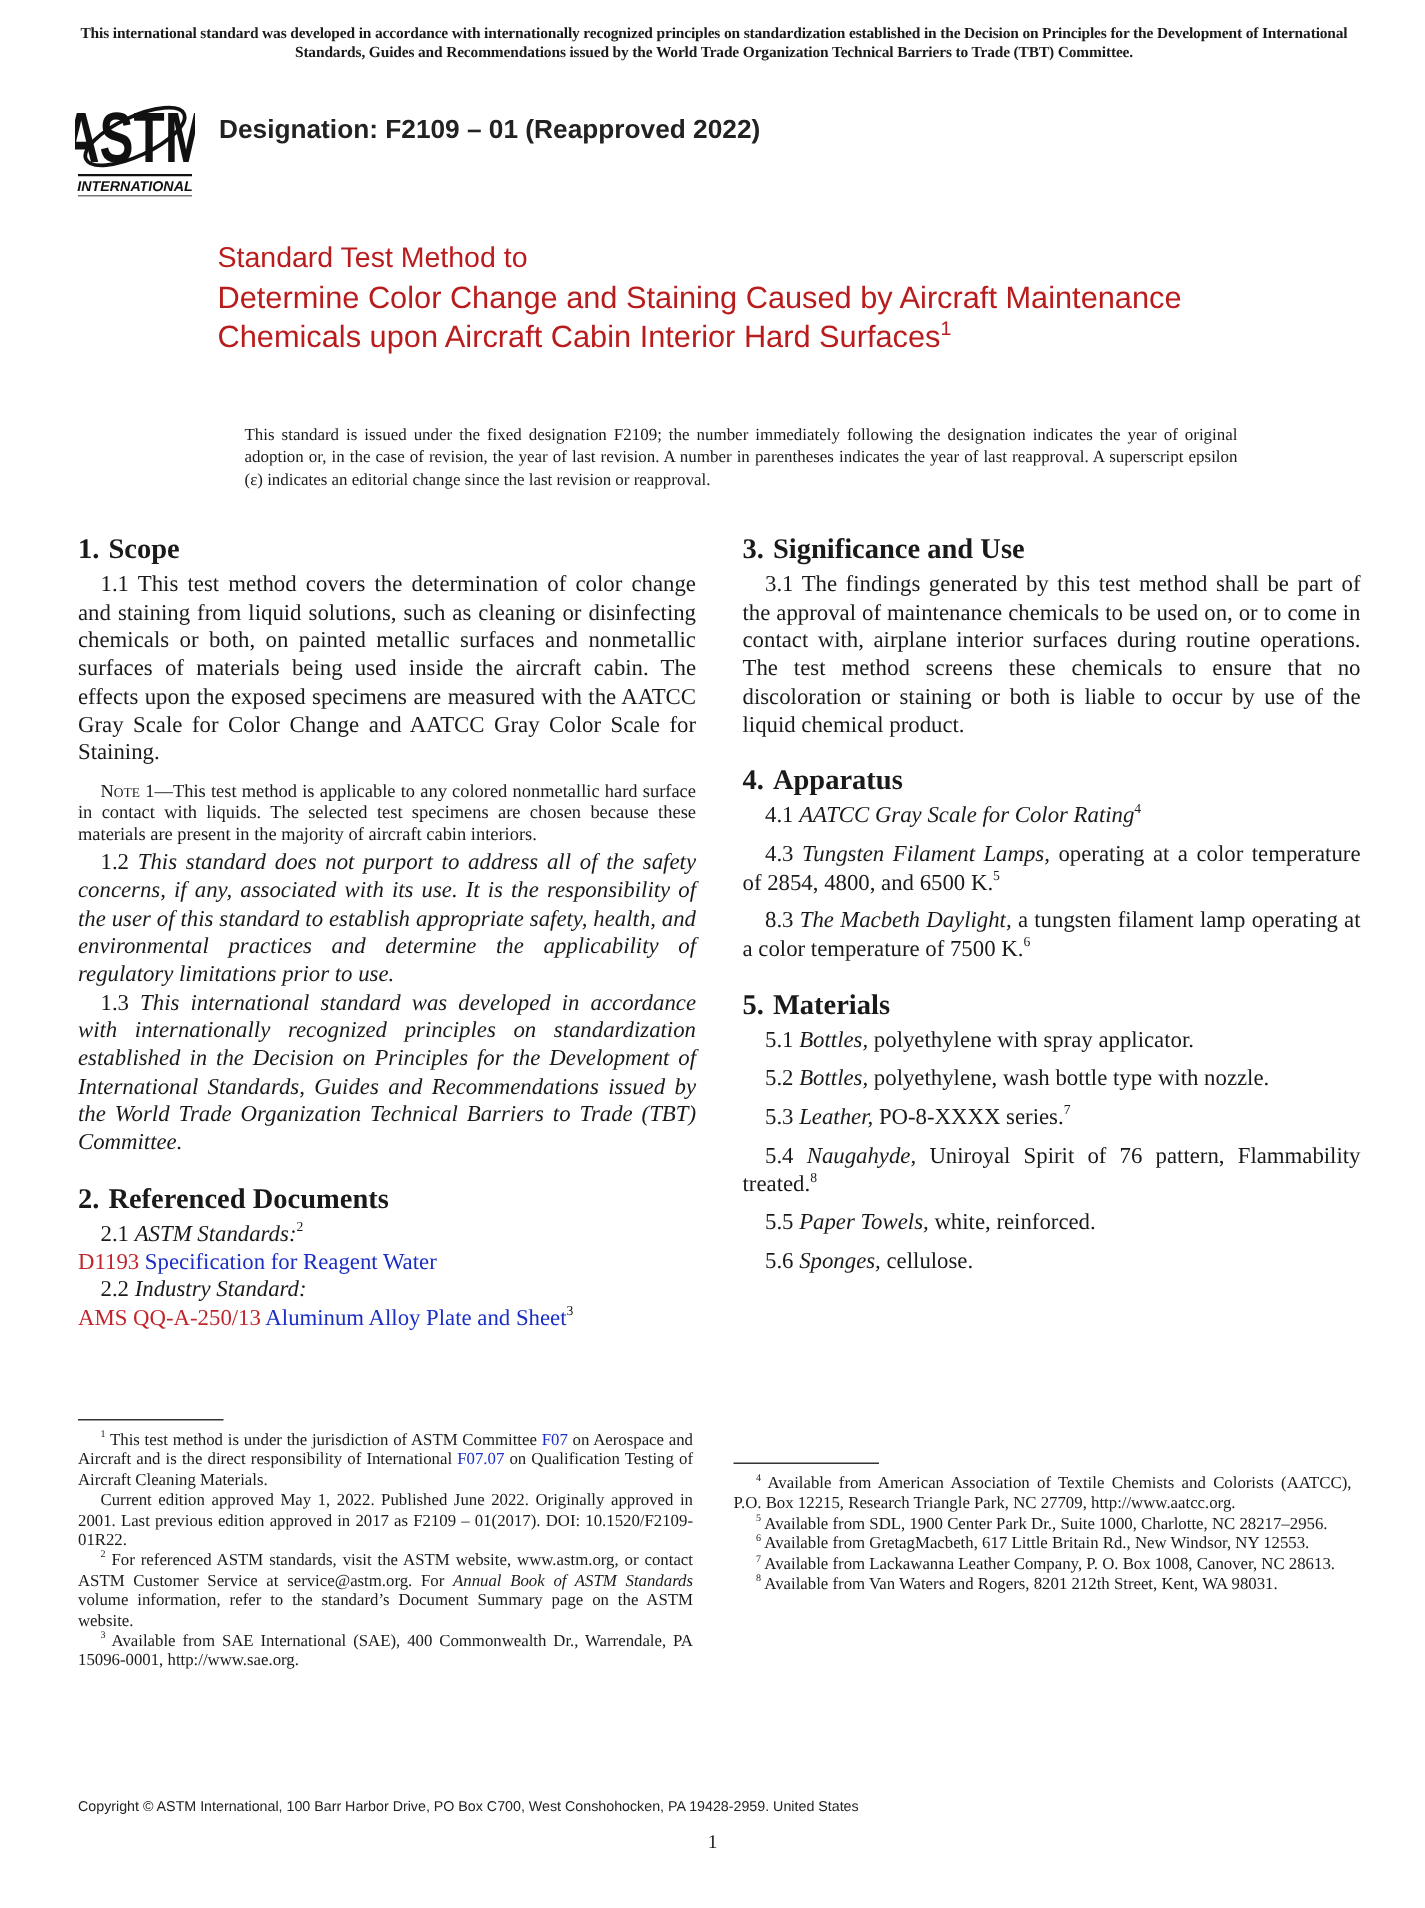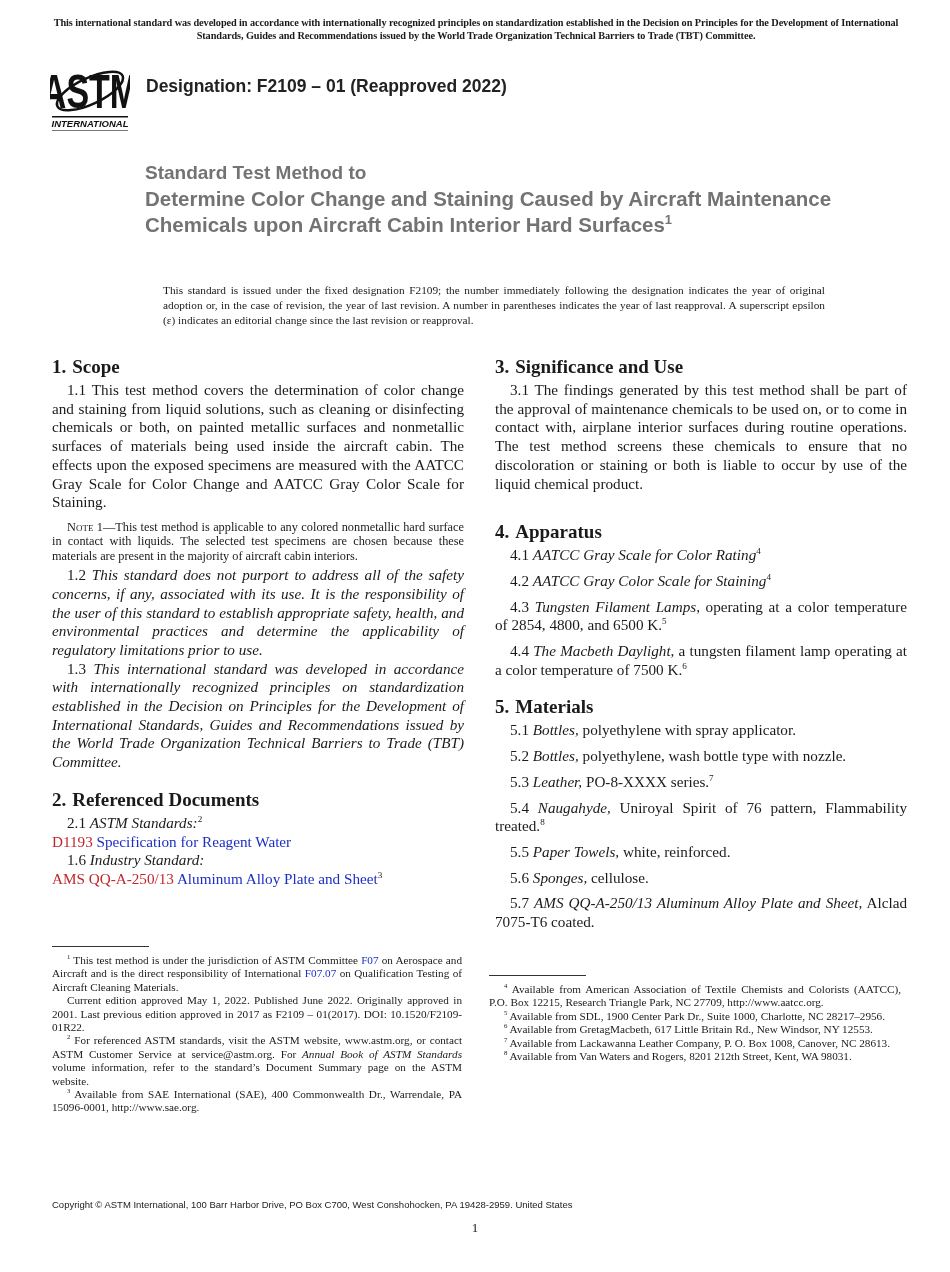--- a/index.html
+++ b/index.html
@@ -5,21 +5,21 @@
   html, body { margin:0; padding:0; background:#ffffff; }
   body { width:950px; height:1272px; position:relative; overflow:hidden; color:#1a1a1a;
          font-family:"Liberation Serif","DejaVu Serif",serif; }
   .notice { position:absolute; left:52px; top:16px; width:848px; text-align:center;
             font-family:"Liberation Serif",serif; font-weight:bold; font-size:10.3px; line-height:13px;
             letter-spacing:-0.1px; }
   .logo { position:absolute; left:50px; top:56px; width:80px; height:78px; }
   .designation { position:absolute; left:146px; top:76px; font-family:"Liberation Sans",sans-serif;
                  font-weight:bold; font-size:17.5px; color:#222; }
   .title { position:absolute; left:145px; top:160px; width:700px; font-family:"Liberation Sans",sans-serif;
-           font-weight:bold; font-size:20.5px; line-height:26px; color:#737373; }
+           font-weight:normal; font-size:20.5px; line-height:26px; color:#b91c1c; }
   .title .t1 { font-size:19px; display:block; }
   .title sup { font-size:13px; }
   .preamble { position:absolute; left:163px; top:283px; width:662px; font-size:11.3px; line-height:15px;
               text-align:justify; }
   .col { position:absolute; top:358px; width:412px; font-size:15.2px; line-height:18.7px; }
   .col.left { left:52px; }
   .col.right { left:495px; }
   h2 { font-size:19px; font-weight:bold; margin:0 0 5px 0; line-height:18px; }
   h2 .num { margin-right:6px; }
   p { margin:0; text-align:justify; text-indent:15px; }
@@ -68,50 +68,48 @@
 <div class="col left">
   <h2><span class="num">1.</span><span>Scope</span></h2>
   <p>1.1 This test method covers the determination of color change and staining from liquid solutions, such as cleaning or disinfecting chemicals or both, on painted metallic surfaces and nonmetallic surfaces of materials being used inside the aircraft cabin. The effects upon the exposed specimens are measured with the AATCC Gray Scale for Color Change and AATCC Gray Color Scale for Staining.</p>
   <p class="note"><span class="sc">Note</span><span> 1—This test method is applicable to any colored nonmetallic hard surface in contact with liquids. The selected test specimens are chosen because these materials are present in the majority of aircraft cabin interiors.</span></p>
   <p><span>1.2 </span><i>This standard does not purport to address all of the safety concerns, if any, associated with its use. It is the responsibility of the user of this standard to establish appropriate safety, health, and environmental practices and determine the applicability of regulatory limitations prior to use.</i></p>
   <p><span>1.3 </span><i>This international standard was developed in accordance with internationally recognized principles on standardization established in the Decision on Principles for the Development of International Standards, Guides and Recommendations issued by the World Trade Organization Technical Barriers to Trade (TBT) Committee.</i></p>
 
   <h2 style="margin-top:19px"><span class="num">2.</span><span>Referenced Documents</span></h2>
   <p class="sub"><span>2.1 </span><i>ASTM Standards:</i><sup>2</sup></p>
   <p class="line"><span class="ref-red">D1193</span> <span class="ref-blue">Specification for Reagent Water</span></p>
-  <p class="sub"><span>1.6 </span><i>Industry Standard:</i></p>
+  <p class="sub"><span>2.2 </span><i>Industry Standard:</i></p>
   <p class="line"><span class="ref-red">AMS QQ-A-250/13</span> <span class="ref-blue">Aluminum Alloy Plate and Sheet</span><sup>3</sup></p>
 </div>
 
 <div class="fn-left footnotes">
   <div class="fn-rule"></div>
   <p><sup>1</sup><span> This test method is under the jurisdiction of ASTM Committee </span><span class="ref-blue">F07</span><span> on Aerospace and Aircraft and is the direct responsibility of International </span><span class="ref-blue">F07.07</span><span> on Qualification Testing of Aircraft Cleaning Materials.</span></p>
   <p>Current edition approved May 1, 2022. Published June 2022. Originally approved in 2001. Last previous edition approved in 2017 as F2109 – 01(2017). DOI: 10.1520/F2109-01R22.</p>
   <p><sup>2</sup><span> For referenced ASTM standards, visit the ASTM website, www.astm.org, or contact ASTM Customer Service at service@astm.org. For </span><i>Annual Book of ASTM Standards</i><span> volume information, refer to the standard’s Document Summary page on the ASTM website.</span></p>
   <p><sup>3</sup><span> Available from SAE International (SAE), 400 Commonwealth Dr., Warrendale, PA 15096-0001, http://www.sae.org.</span></p>
 </div>
 
 <div class="col right">
   <h2><span class="num">3.</span><span>Significance and Use</span></h2>
   <p>3.1  The findings generated by this test method shall be part of the approval of maintenance chemicals to be used on, or to come in contact with, airplane interior surfaces during routine operations. The test method screens these chemicals to ensure that no discoloration or staining or both is liable to occur by use of the liquid chemical product.</p>
 
-  <h2 style="margin-top:30px"><span class="num">4.</span><span>Apparatus</span></h2>
+  <h2 style="margin-top:19px"><span class="num">4.</span><span>Apparatus</span></h2>
   <p><span>4.1 </span><i>AATCC Gray Scale for Color Rating</i><span></span><sup>4</sup></p>
-  <p class="gap"><span>4.2 </span><i>AATCC Gray Color Scale for Staining</i><span></span><sup>4</sup></p>
   <p class="gap"><span>4.3 </span><i>Tungsten Filament Lamps,</i><span> operating at a color temperature of 2854, 4800, and 6500 K.</span><sup>5</sup></p>
-  <p class="gap"><span>4.4 </span><i>The Macbeth Daylight,</i><span> a tungsten filament lamp operating at a color temperature of 7500 K.</span><sup>6</sup></p>
+  <p class="gap"><span>8.3 </span><i>The Macbeth Daylight,</i><span> a tungsten filament lamp operating at a color temperature of 7500 K.</span><sup>6</sup></p>
 
   <h2 style="margin-top:19px"><span class="num">5.</span><span>Materials</span></h2>
   <p><span>5.1 </span><i>Bottles,</i><span> polyethylene with spray applicator.</span><sup></sup></p>
   <p class="gap"><span>5.2 </span><i>Bottles,</i><span> polyethylene, wash bottle type with nozzle.</span><sup></sup></p>
   <p class="gap"><span>5.3 </span><i>Leather,</i><span> PO-8-XXXX series.</span><sup>7</sup></p>
   <p class="gap"><span>5.4 </span><i>Naugahyde,</i><span> Uniroyal Spirit of 76 pattern, Flammability treated.</span><sup>8</sup></p>
   <p class="gap"><span>5.5 </span><i>Paper Towels,</i><span> white, reinforced.</span><sup></sup></p>
   <p class="gap"><span>5.6 </span><i>Sponges,</i><span> cellulose.</span><sup></sup></p>
-  <p class="gap"><span>5.7 </span><i>AMS QQ-A-250/13 Aluminum Alloy Plate and Sheet,</i><span> Alclad 7075-T6 coated.</span><sup></sup></p>
 </div>
 
 <div class="fn-right footnotes">
   <div class="fn-rule"></div>
   <p><sup>4</sup><span> Available from American Association of Textile Chemists and Colorists (AATCC), P.O. Box 12215, Research Triangle Park, NC 27709, http://www.aatcc.org.</span></p>
   <p><sup>5</sup><span> Available from SDL, 1900 Center Park Dr., Suite 1000, Charlotte, NC 28217–2956.</span></p>
   <p><sup>6</sup><span> Available from GretagMacbeth, 617 Little Britain Rd., New Windsor, NY 12553.</span></p>
   <p><sup>7</sup><span> Available from Lackawanna Leather Company, P. O. Box 1008, Canover, NC 28613.</span></p>
   <p><sup>8</sup><span> Available from Van Waters and Rogers, 8201 212th Street, Kent, WA 98031.</span></p>
 </div>

